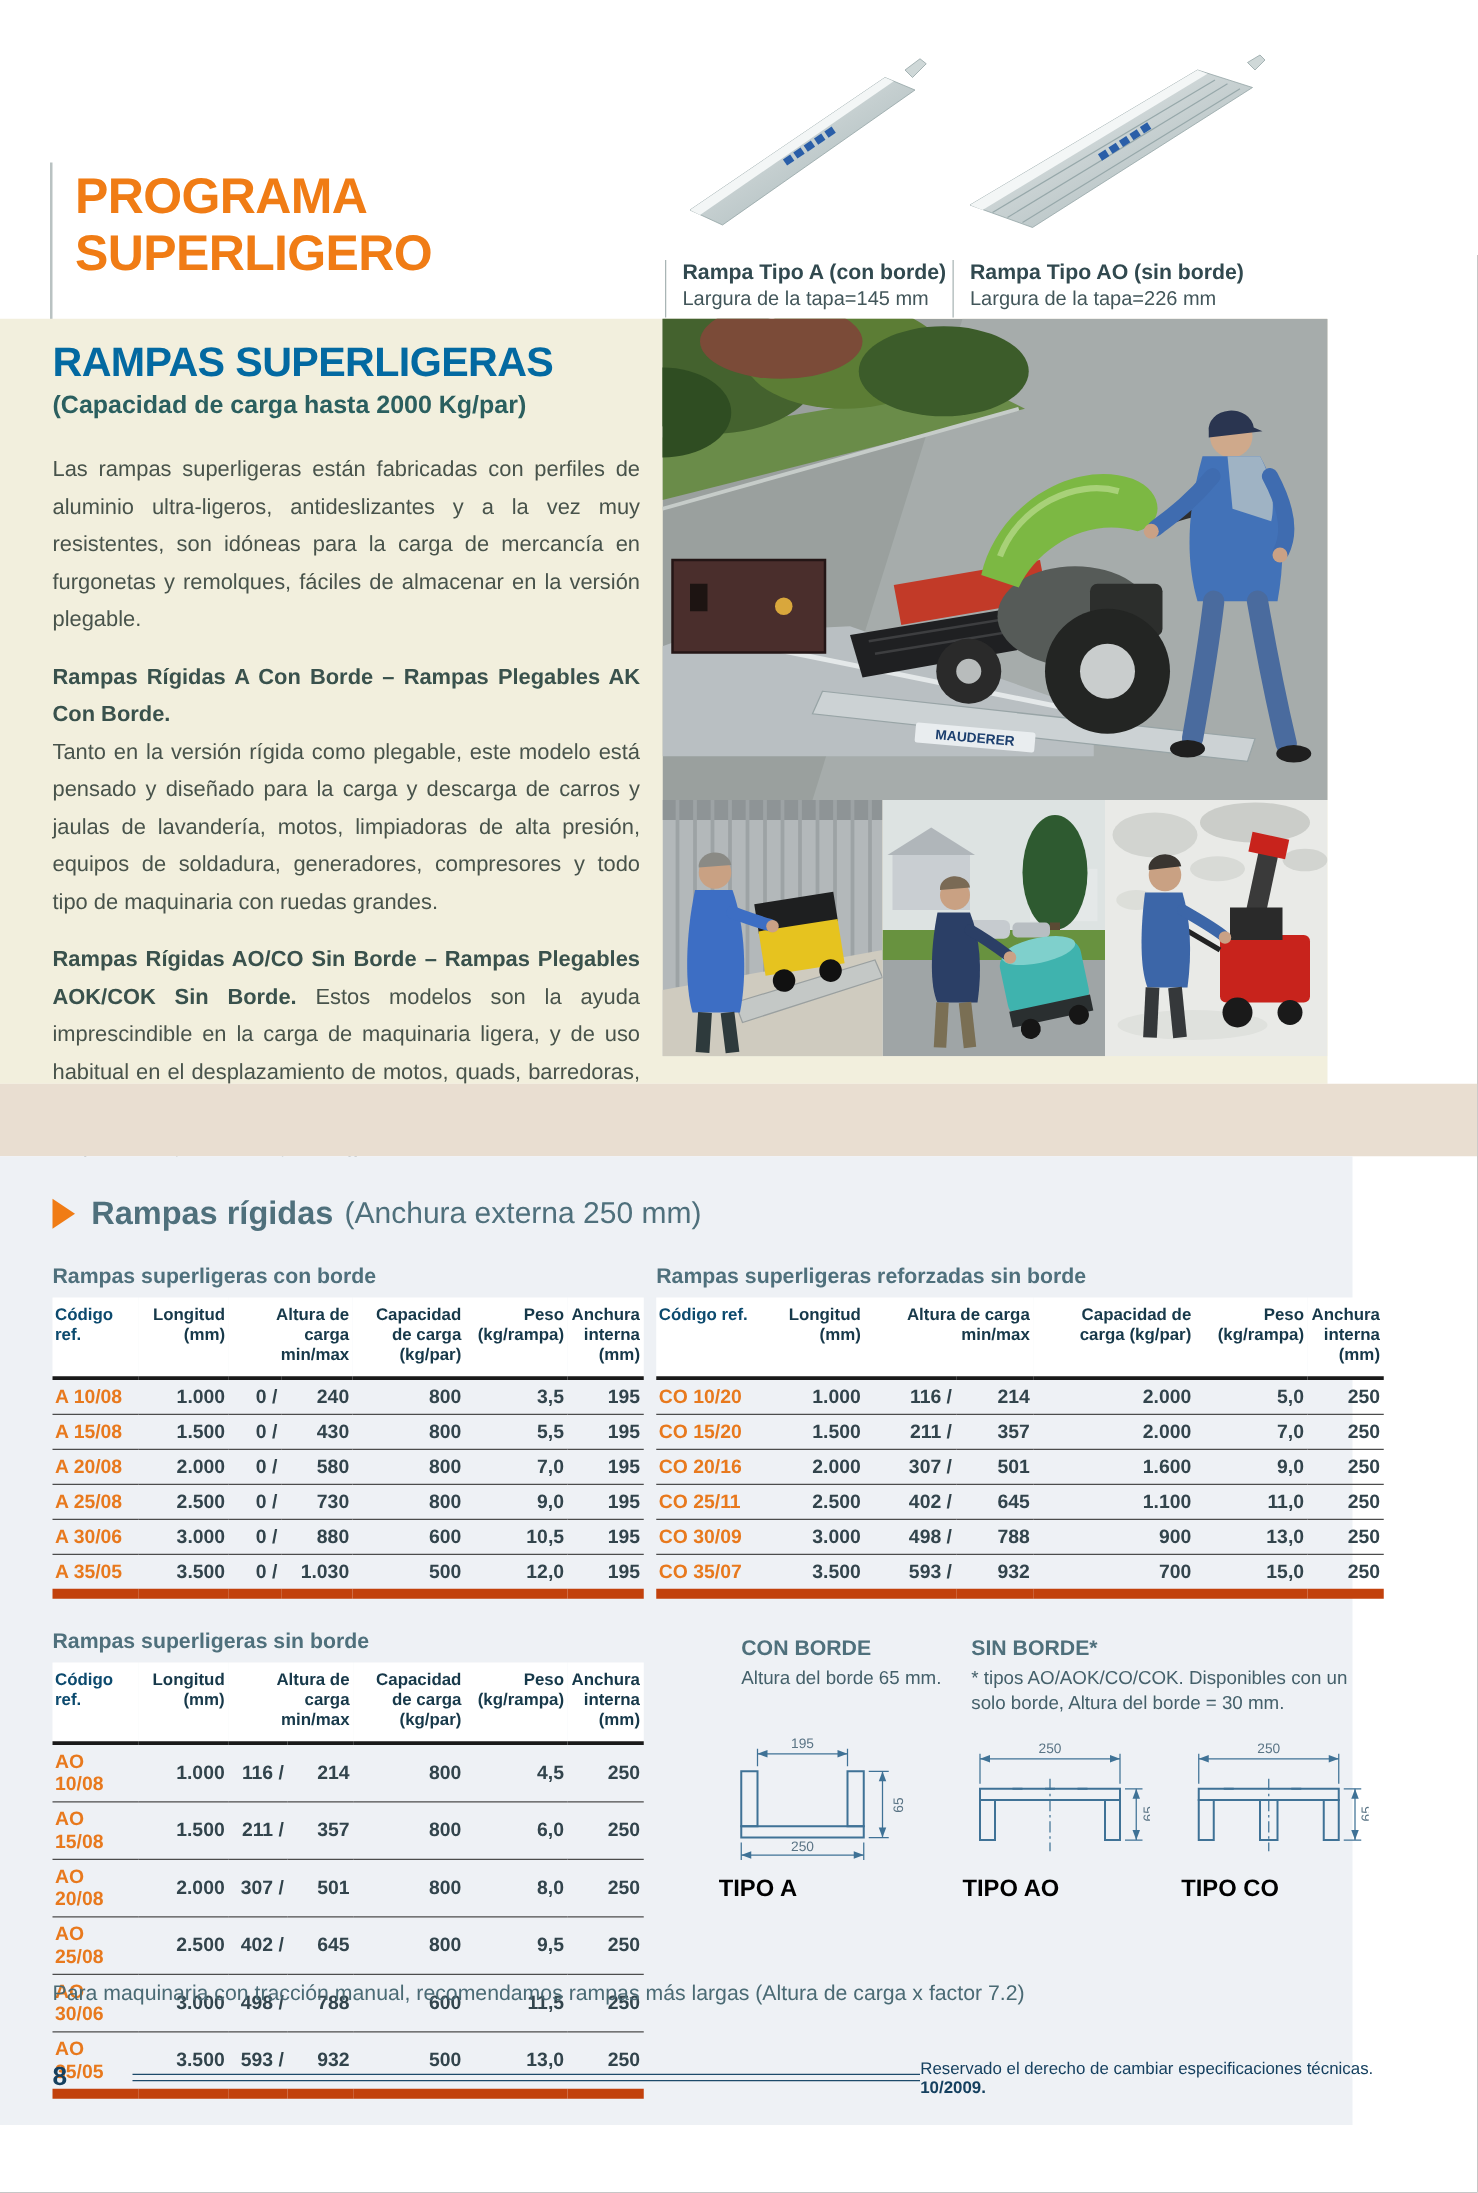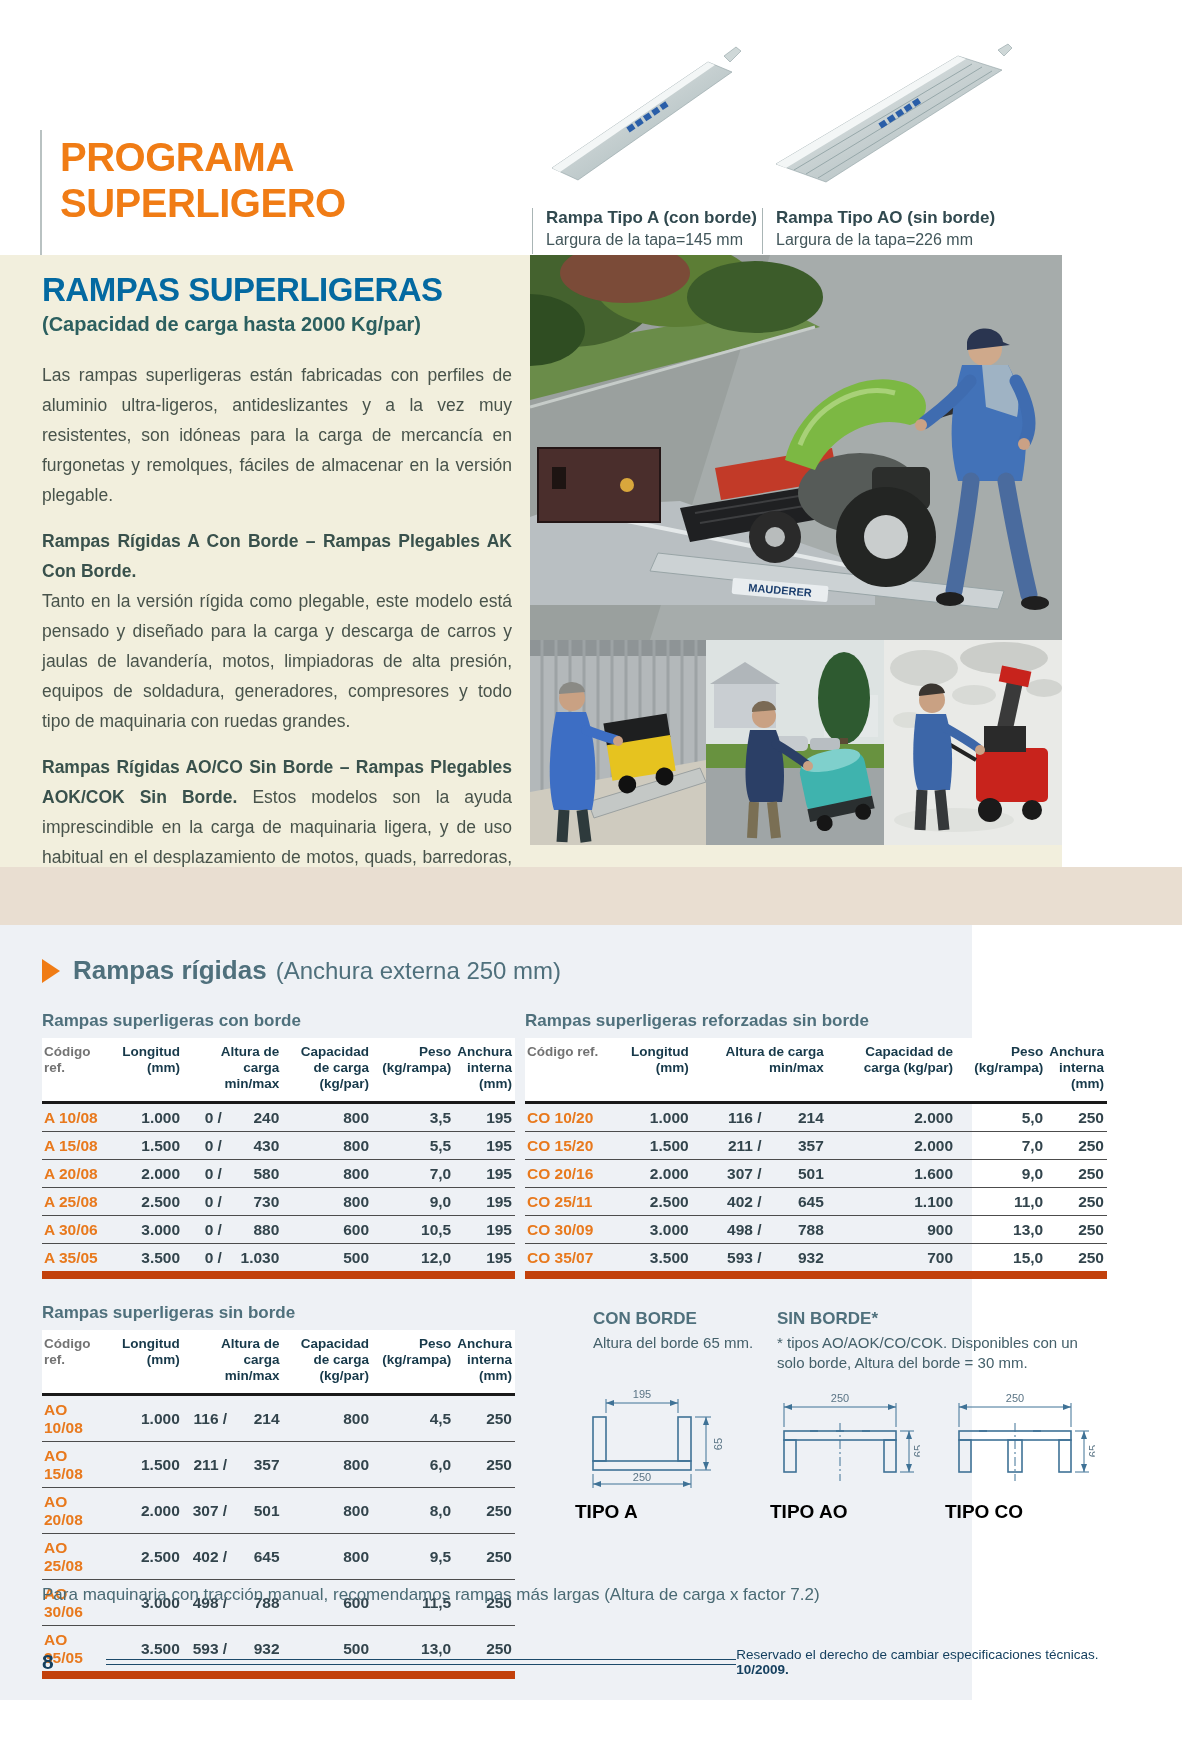--- a/index.html
+++ b/index.html
@@ -31,37 +31,37 @@
   
   .collage{position:absolute;left:530px;top:255px;width:532px;height:590px;}
   .photo-main{position:absolute;left:0;top:0;}
   .photo-row{position:absolute;left:0;top:385px;display:flex;}
   .photo-row svg{display:block;}
 
   
   .tan-band{position:absolute;left:0;top:867px;width:1182px;height:58px;background:#e9ded1;}
 
   
-  .data-section{position:absolute;left:0;top:925px;width:972px;height:775px;background:#eef1f5;}
+  .data-section{position:absolute;left:0;top:925px;width:1082px;height:775px;background:#eef1f5;}
   .sec-head{position:absolute;left:42px;top:30px;display:flex;align-items:center;}
   .tri{width:0;height:0;border-left:18px solid #f07c15;border-top:12px solid transparent;
        border-bottom:12px solid transparent;margin-right:13px;}
   .sec-title{font-size:26px;font-weight:bold;color:#4f707c;}
   .sec-suffix{font-size:24px;color:#4f707c;margin-left:9px;}
 
   .col-left{position:absolute;left:42px;top:86px;width:473px;}
   .col-right{position:absolute;left:525px;top:86px;width:582px;}
   .tbl-title{font-size:17px;font-weight:bold;color:#4f707c;margin:0 0 7px;}
   .tbl-gap{margin-top:24px;}
 
   table.spec{width:100%;border-collapse:collapse;}
   table.spec th{background:#ffffff;font-size:13.5px;line-height:16px;font-weight:bold;
                 color:#17394a;text-align:right;vertical-align:top;
                 padding:6px 3px 9px;border-bottom:3px solid #1a1a1a;}
-  table.spec th.h0{color:#737373;text-align:left;padding-left:2px;}
+  table.spec th.h0{color:#0c4a6e;text-align:left;padding-left:2px;}
   table.spec td{font-size:15.5px;font-weight:bold;color:#32444c;text-align:right;
                 padding:5px 3px 4px;border-bottom:1px solid #4c4c4c;line-height:18px;}
   table.spec td.col0{color:#e8791d;text-align:left;padding-left:2px;}
   table.spec tbody tr:last-child td{border-bottom:8px solid #c2410c;}
   .col-left table.spec td.col0{width:74px;} .col-left table.spec td.col1{width:70px;}
   .col-left table.spec td.col2{width:50px;} .col-left table.spec td.col3{width:58px;}
   .col-left table.spec td.col4{width:92px;} .col-left table.spec td.col5{width:80px;}
   .col-right table.spec td.col0{width:86px;} .col-right table.spec td.col1{width:76px;}
   .col-right table.spec td.col2{width:72px;} .col-right table.spec td.col3{width:60px;}
   .col-right table.spec td.col4{width:130px;} .col-right table.spec td.col5{width:86px;}

